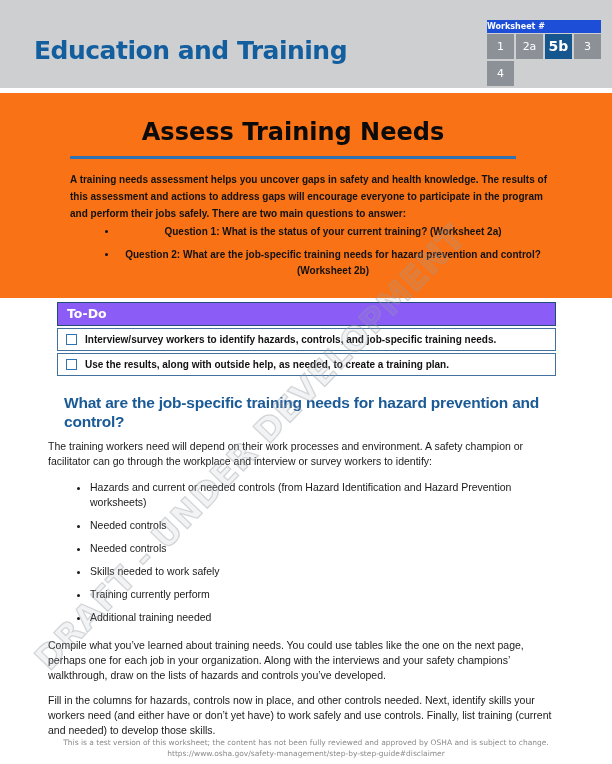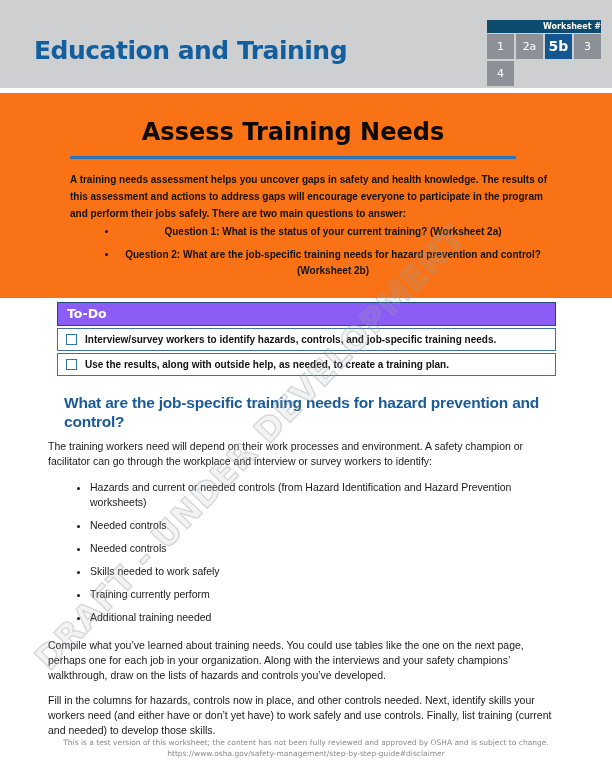--- a/index.html
+++ b/index.html
@@ -27,26 +27,26 @@
     font-weight: bold;
     color: #135e9e;
     letter-spacing: -0.5px;
   }
   .ws-nav {
     position: absolute;
     right: 11px; top: 20px;
     width: 114px;
   }
   .ws-label {
-    background: #0c4a6e;
+    background: #1d4ed8;
     color: #ffffff;
     font-family: "DejaVu Sans", sans-serif;
     font-size: 8px;
     font-weight: bold;
-    text-align: right;
+    text-align: left;
     height: 13px;
     line-height: 13px;
     margin-bottom: 1px;
   }
   .ws-grid {
     display: grid;
     grid-template-columns: repeat(4, 27px);
     gap: 2px;
   }
   .ws-tab {

